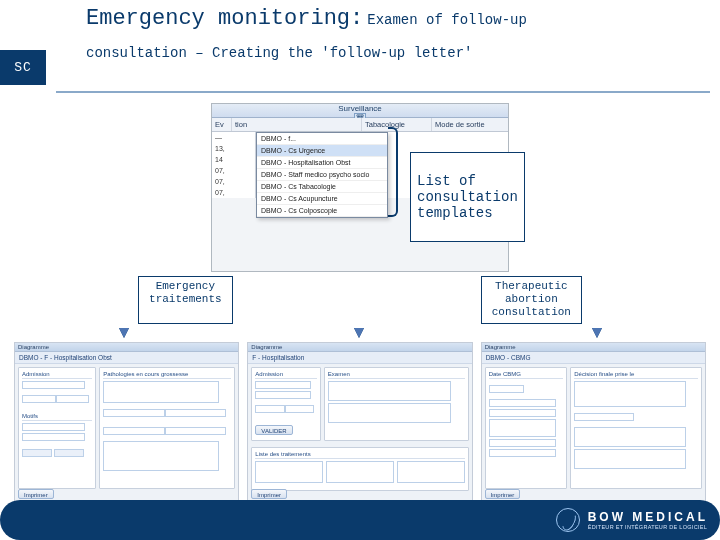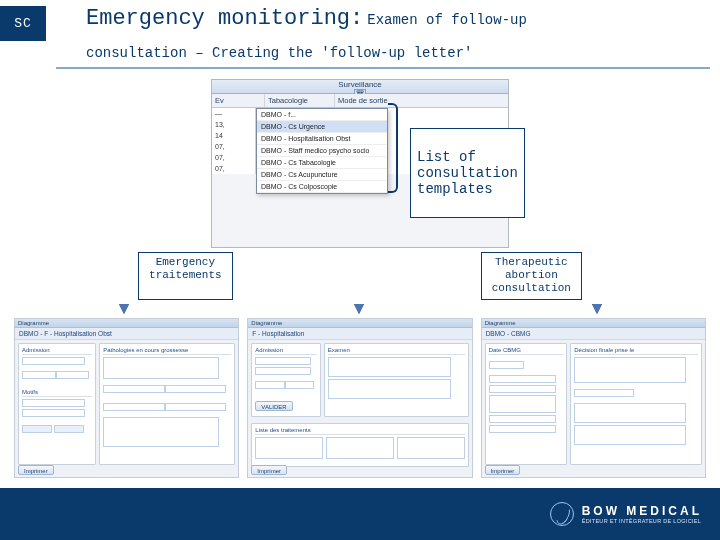--- a/index.html
+++ b/index.html
@@ -18,20 +18,21 @@
   }
   .sc-badge {
     background: #0a3a6b;
     color: #fff;
     font-family: 'Courier New', monospace;
     font-size: 13px;
     padding: 10px 10px;
     width: 46px;
     text-align: center;
     letter-spacing: 1px;
+    margin-top: 44px;
   }
   .title-block { flex: 1; padding-left: 40px; }
   .title-main {
     font-family: 'Courier New', monospace;
     font-size: 22px;
     color: #0a3a6b;
     font-weight: normal;
   }
   .title-sub1 {
     font-family: 'Courier New', monospace;
@@ -239,26 +240,27 @@
   }
   .shot-footer {
     position:absolute;
     bottom:2px;left:3px;right:3px;
     display:flex;
     justify-content:space-between;
   }
   .footer-bar {
     position:absolute;
     bottom:0;left:0;right:0;
-    height:52px;
+    height:40px;
     background:#0a3a6b;
     display:flex;
     align-items:center;
     justify-content:flex-end;
-    padding-right:18px;
+    padding-right:12px;
+    border-radius:20px;
   }
   .logo-wrap { display:flex; align-items:center; gap:8px; }
   .logo-mark {
     width:24px;height:24px;border:1.5px solid #9cc4f0;border-radius:50%;
     position:relative;
   }
   .logo-mark:before{
     content:"";position:absolute;left:6px;top:2px;width:10px;height:18px;
     border:1.5px solid #9cc4f0;border-radius:50%;border-left-color:transparent;border-top-color:transparent;
     transform:rotate(25deg);
@@ -284,21 +286,22 @@
 </div>
 <hr class="rule">
 
 <div class="main-area">
   <div class="surveillance-panel">
     <div class="sp-header">
       <span class="sp-title">Surveillance</span>
       <span class="sp-trash">🗑</span>
     </div>
     <div class="sp-cols">
-      <div class="sp-col" style="width:53px">Ev</div>
+      <div class="sp-col" style="width:20px">Ev</div>
+      <div class="sp-col" style="width:130px">tion</div>
       <div class="sp-col" style="width:70px">Tabacologie</div>
       <div class="sp-col" style="flex:1;border-right:none">Mode de sortie</div>
     </div>
     <div class="sp-body" style="position:relative">
       <div class="sp-left">
         <div>—</div>
         <div>13,</div>
         <div>14</div>
         <div>07,</div>
         <div>07,</div>

